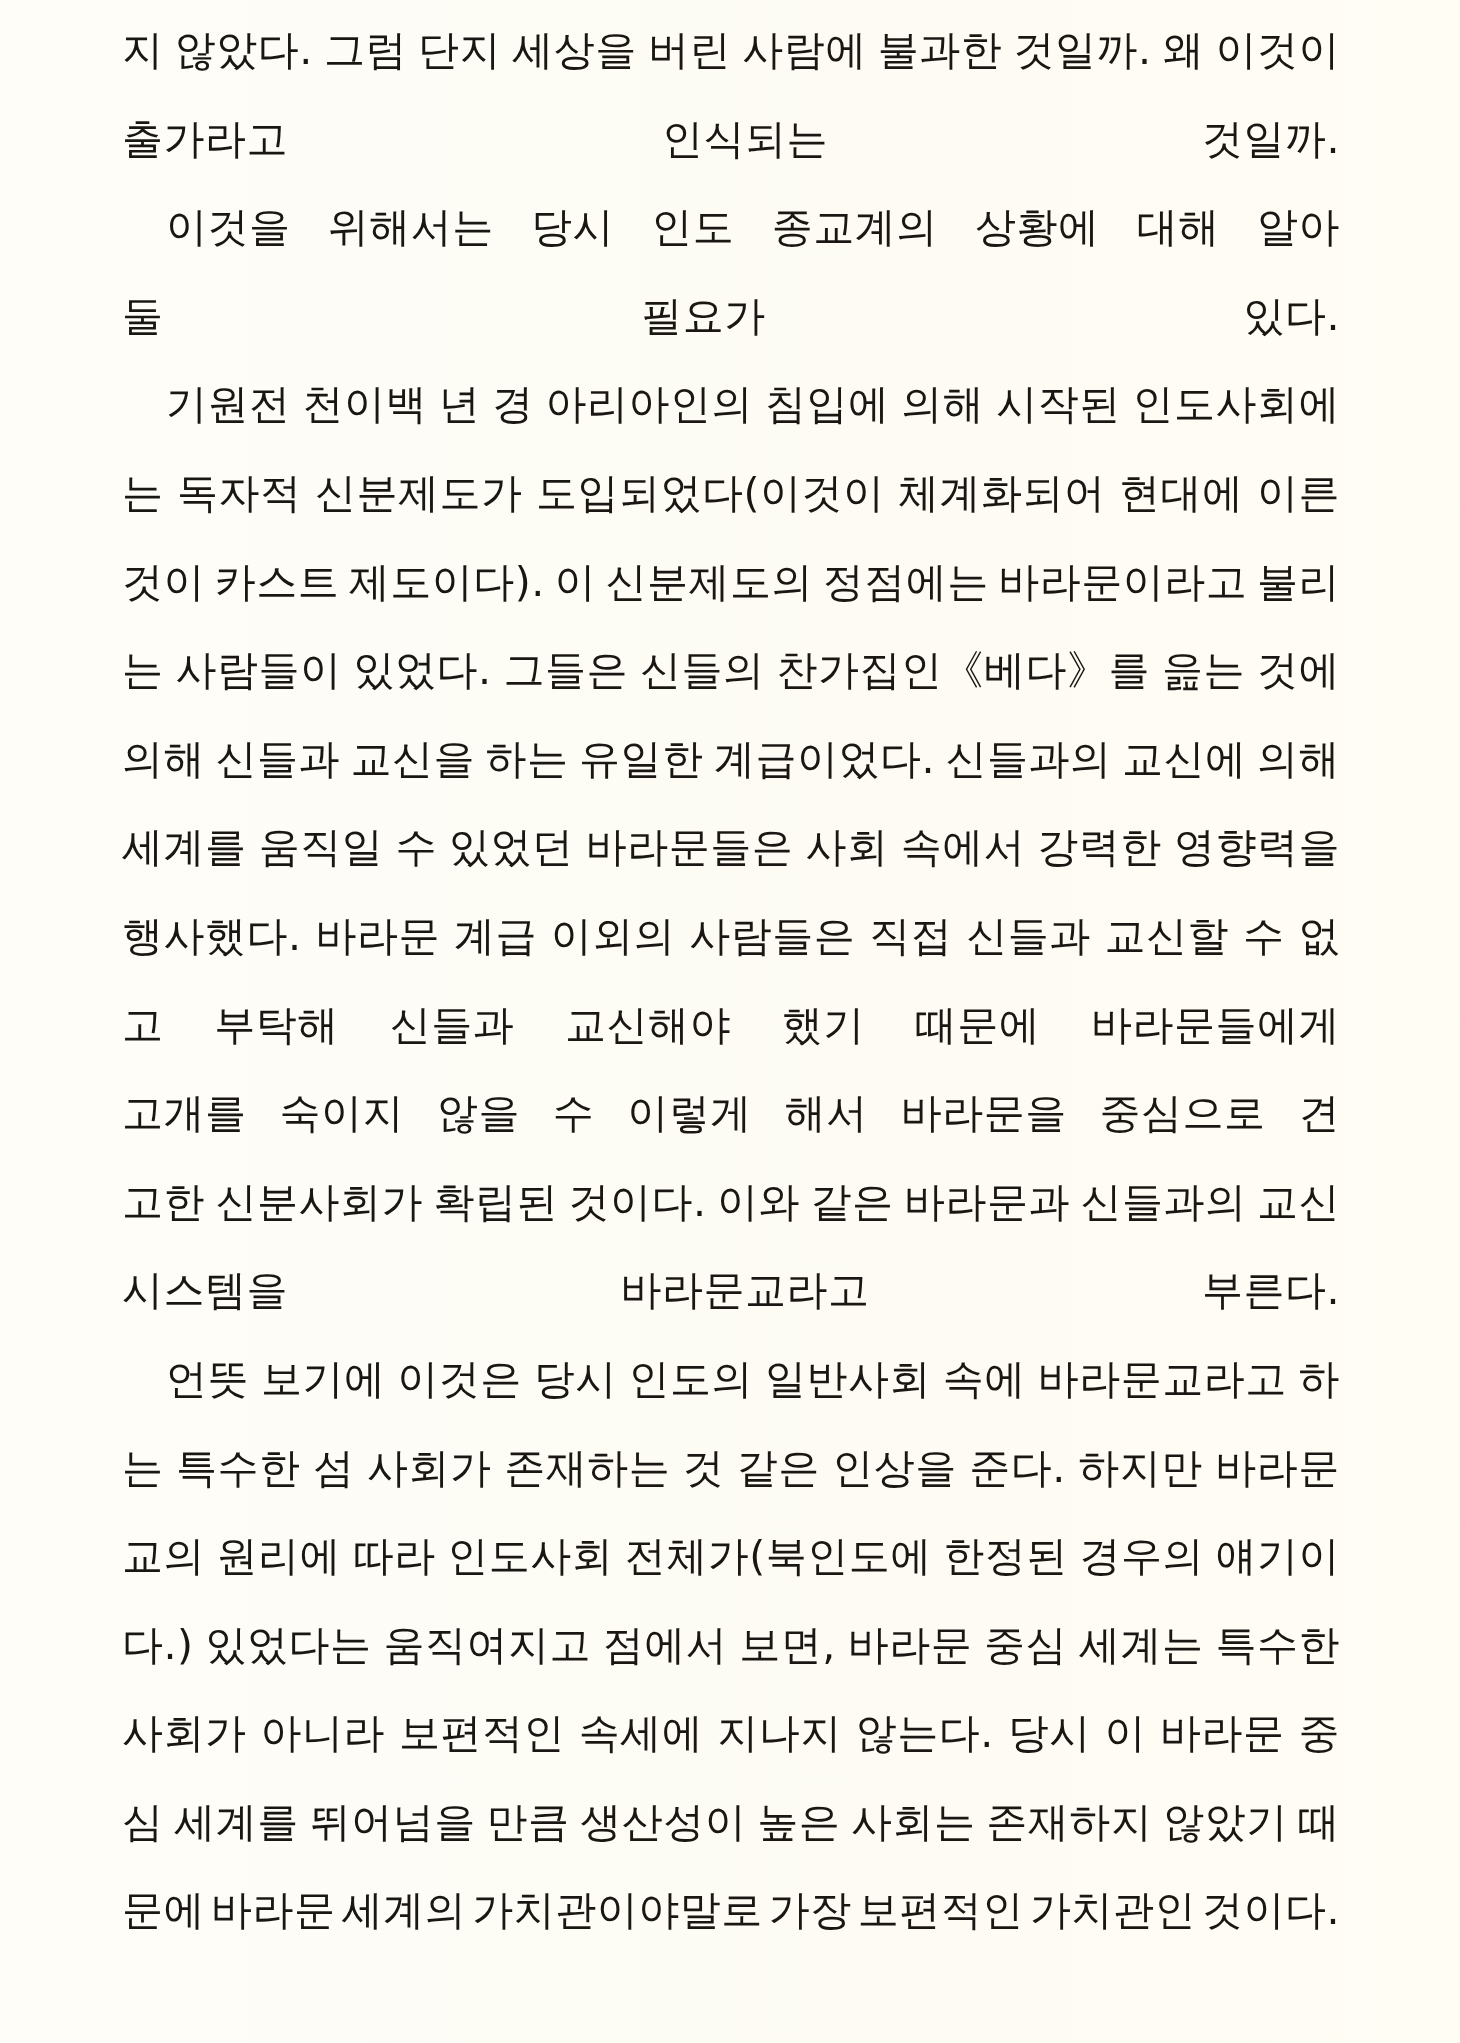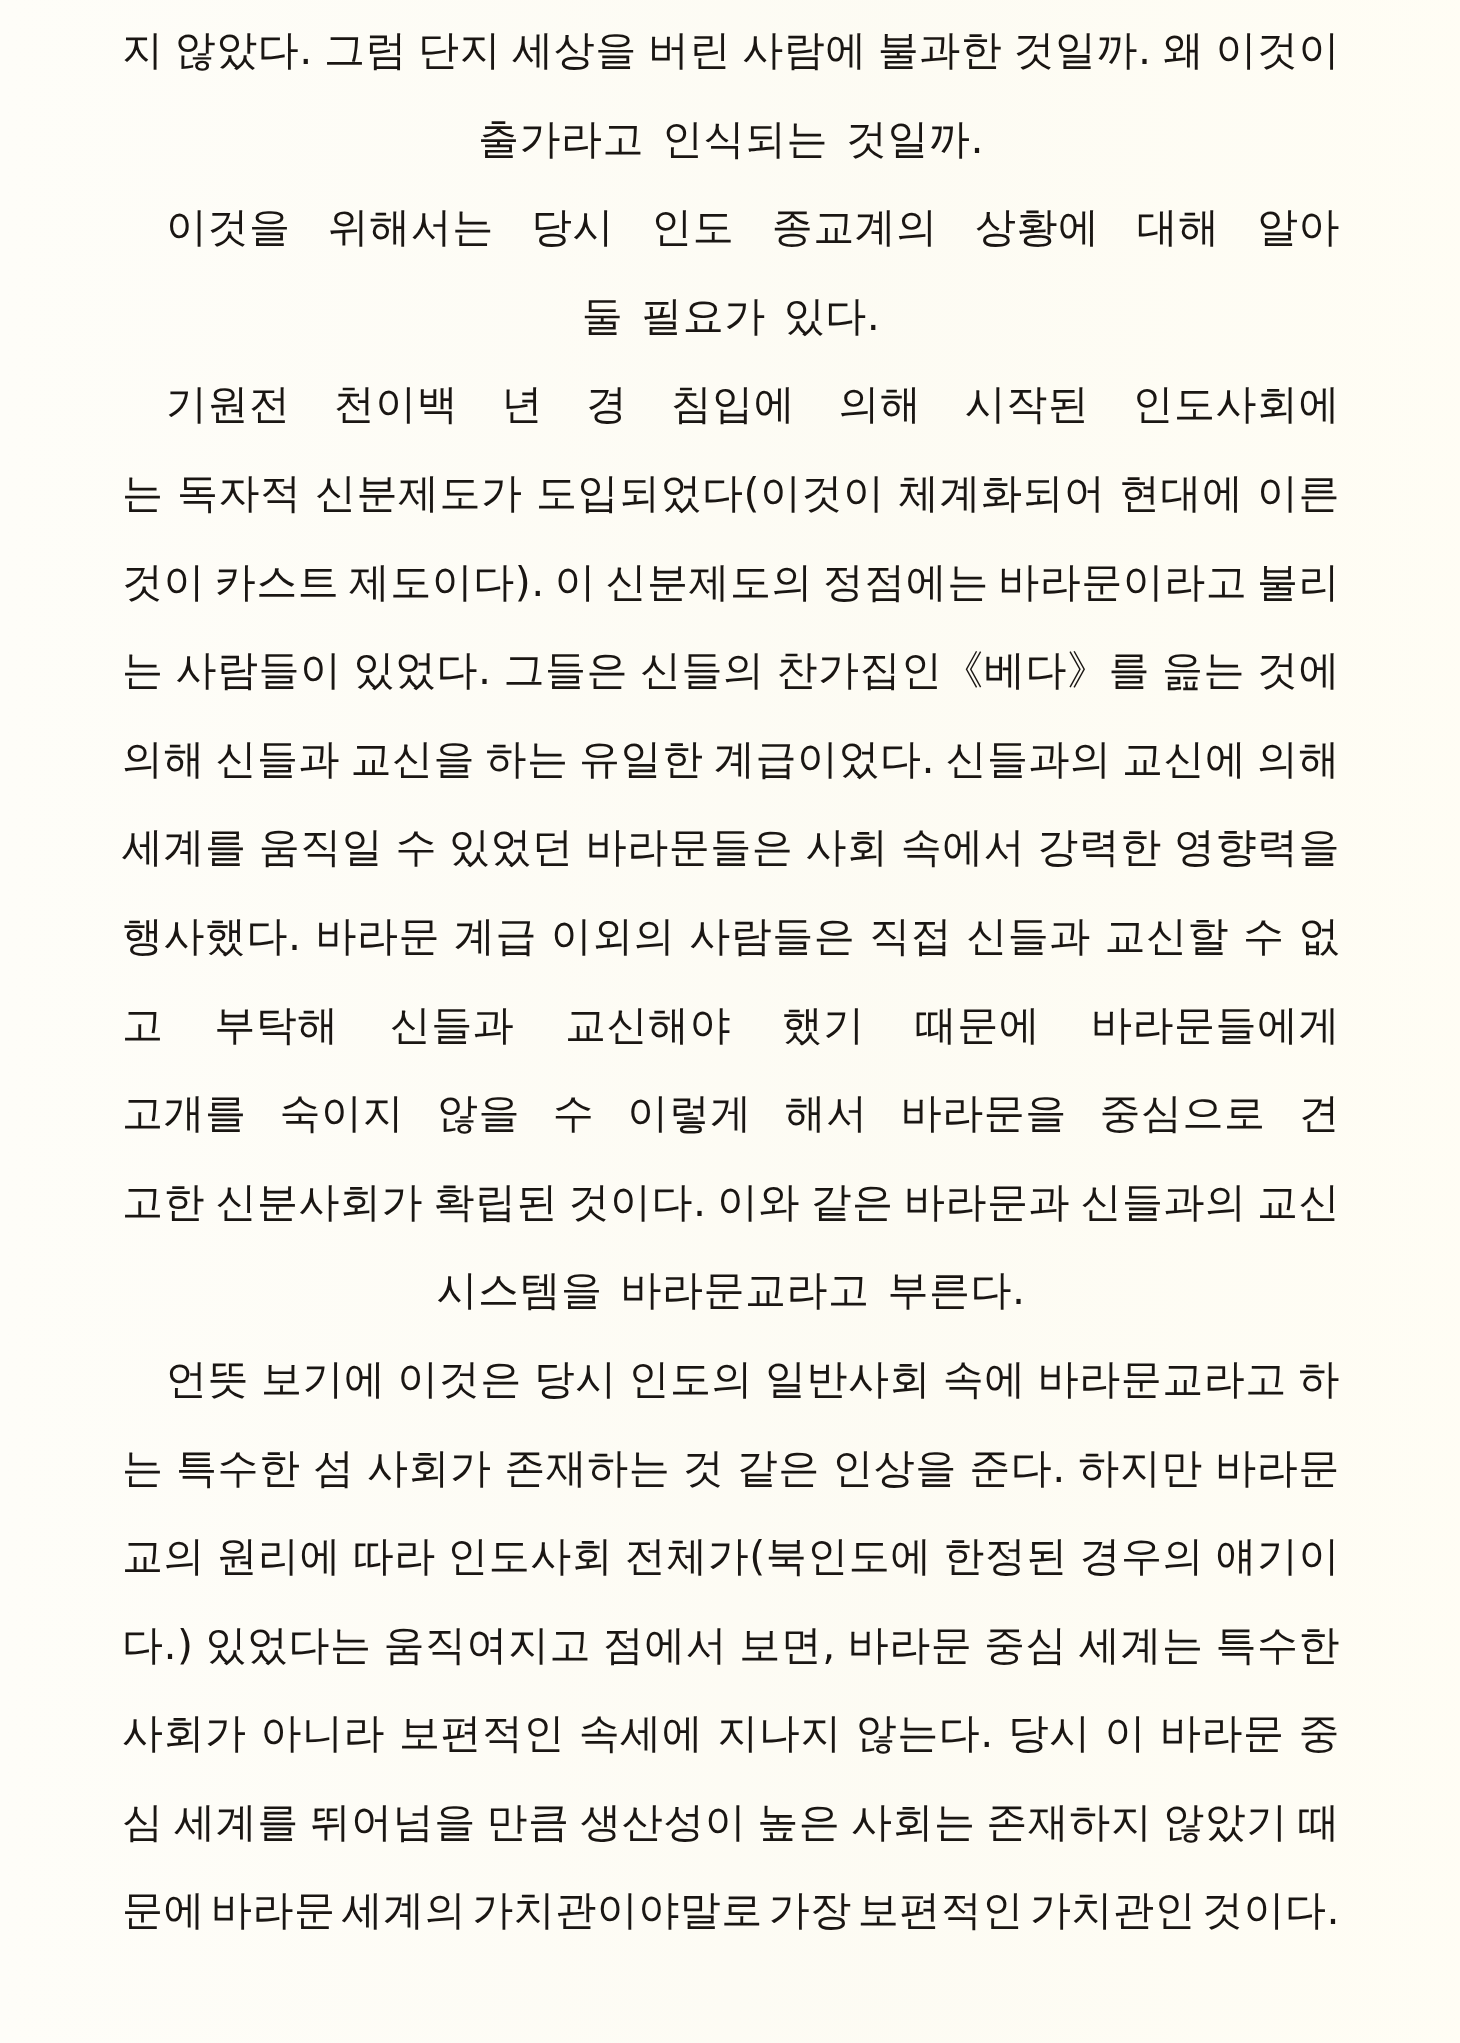--- a/index.html
+++ b/index.html
@@ -48,21 +48,21 @@
     .line.indent {
       padding-left: 44px;
       font-family: Liberation Serif, serif;
     }
     .line-inner {
       display: flex;
       justify-content: space-between;
       width: 100%;
     }
     .line.last .line-inner {
-      justify-content: center;
+      justify-content: space-between;
       gap: 18px;
     }
   </style>
 </head>
 <body>
 
 <div class="page">
   <div class="text-block">
 
     <div class="line">
@@ -107,20 +107,21 @@
           <span>있다.</span>
         </span>
       </div>
 
     <div class="line indent">
         <span class="line-inner">
           <span>기원전</span>
           <span>천이백</span>
           <span>년</span>
           <span>경</span>
+          <span>아리아인의</span>
           <span>침입에</span>
           <span>의해</span>
           <span>시작된</span>
           <span>인도사회에</span>
         </span>
       </div>
     <div class="line">
         <span class="line-inner">
           <span>는</span>
           <span>독자적</span>

